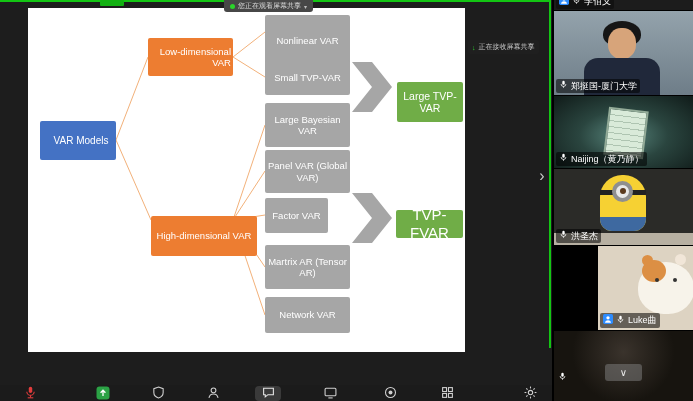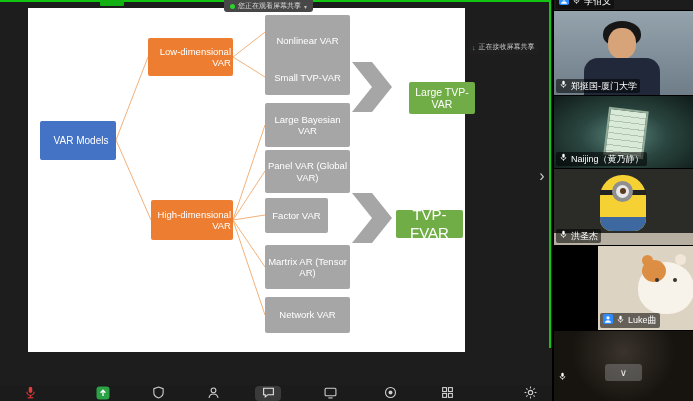--- a/index.html
+++ b/index.html
@@ -18,29 +18,29 @@
   .box{position:absolute;z-index:1;display:flex;align-items:center;justify-content:center;
        text-align:center;color:#fff;font-size:9.5px;line-height:1.18;padding:2px;box-sizing:border-box;
        border-radius:2px;}
   .c-root{background:#4472c4;font-size:10px;}
   .c-branch{background:#ed7d31;text-align:right;}
   .c-leaf{background:#a6a6a6;}
   .c-result{background:#70ad47;}
 
   .b-root{left:12px;top:113px;width:76px;height:39px;padding-left:8px;}
   .b-low{left:120px;top:30px;width:85px;height:38px;}
-  .b-high{left:123px;top:192px;width:82px;height:40px;}
+  .b-high{left:123px;top:208px;width:106px;height:40px;}
   .b-l1{left:237px;top:7px;width:85px;height:51px;}
   .b-l2{left:237px;top:52px;width:85px;height:35px;}
   .b-l3{left:237px;top:95px;width:85px;height:44px;}
   .b-l4{left:237px;top:142px;width:85px;height:43px;}
   .b-l5{left:237px;top:190px;width:63px;height:35px;}
   .b-l6{left:237px;top:237px;width:85px;height:44px;}
   .b-l7{left:237px;top:289px;width:85px;height:36px;}
-  .b-r1{left:369px;top:74px;width:66px;height:32px;font-size:10.5px;margin-left:12px;}
+  .b-r1{left:369px;top:74px;width:66px;height:40px;font-size:10.5px;}
   .b-r2{left:368px;top:202px;width:67px;height:28px;font-size:15px;}
 
   
   .top-badge{position:absolute;left:100px;top:0;width:24px;height:6px;background:#12b012;border-radius:1px;z-index:6;}
   .top-banner{position:absolute;left:224px;top:0;height:12px;display:flex;align-items:center;gap:3px;
               background:#474747;border-radius:0 0 3px 3px;padding:0 6px;font-size:7px;color:#ddd;z-index:6;}
   .g-dot{width:5px;height:5px;border-radius:50%;background:#2bd42b;}
   .caret{font-size:6px;color:#bbb;}
   .receiving-toast{position:absolute;left:468px;top:40px;display:flex;align-items:center;gap:3px;
                    background:rgba(32,32,32,.92);border-radius:2px;padding:2px 4px;font-size:7px;color:#c9c9c9;z-index:6;}

